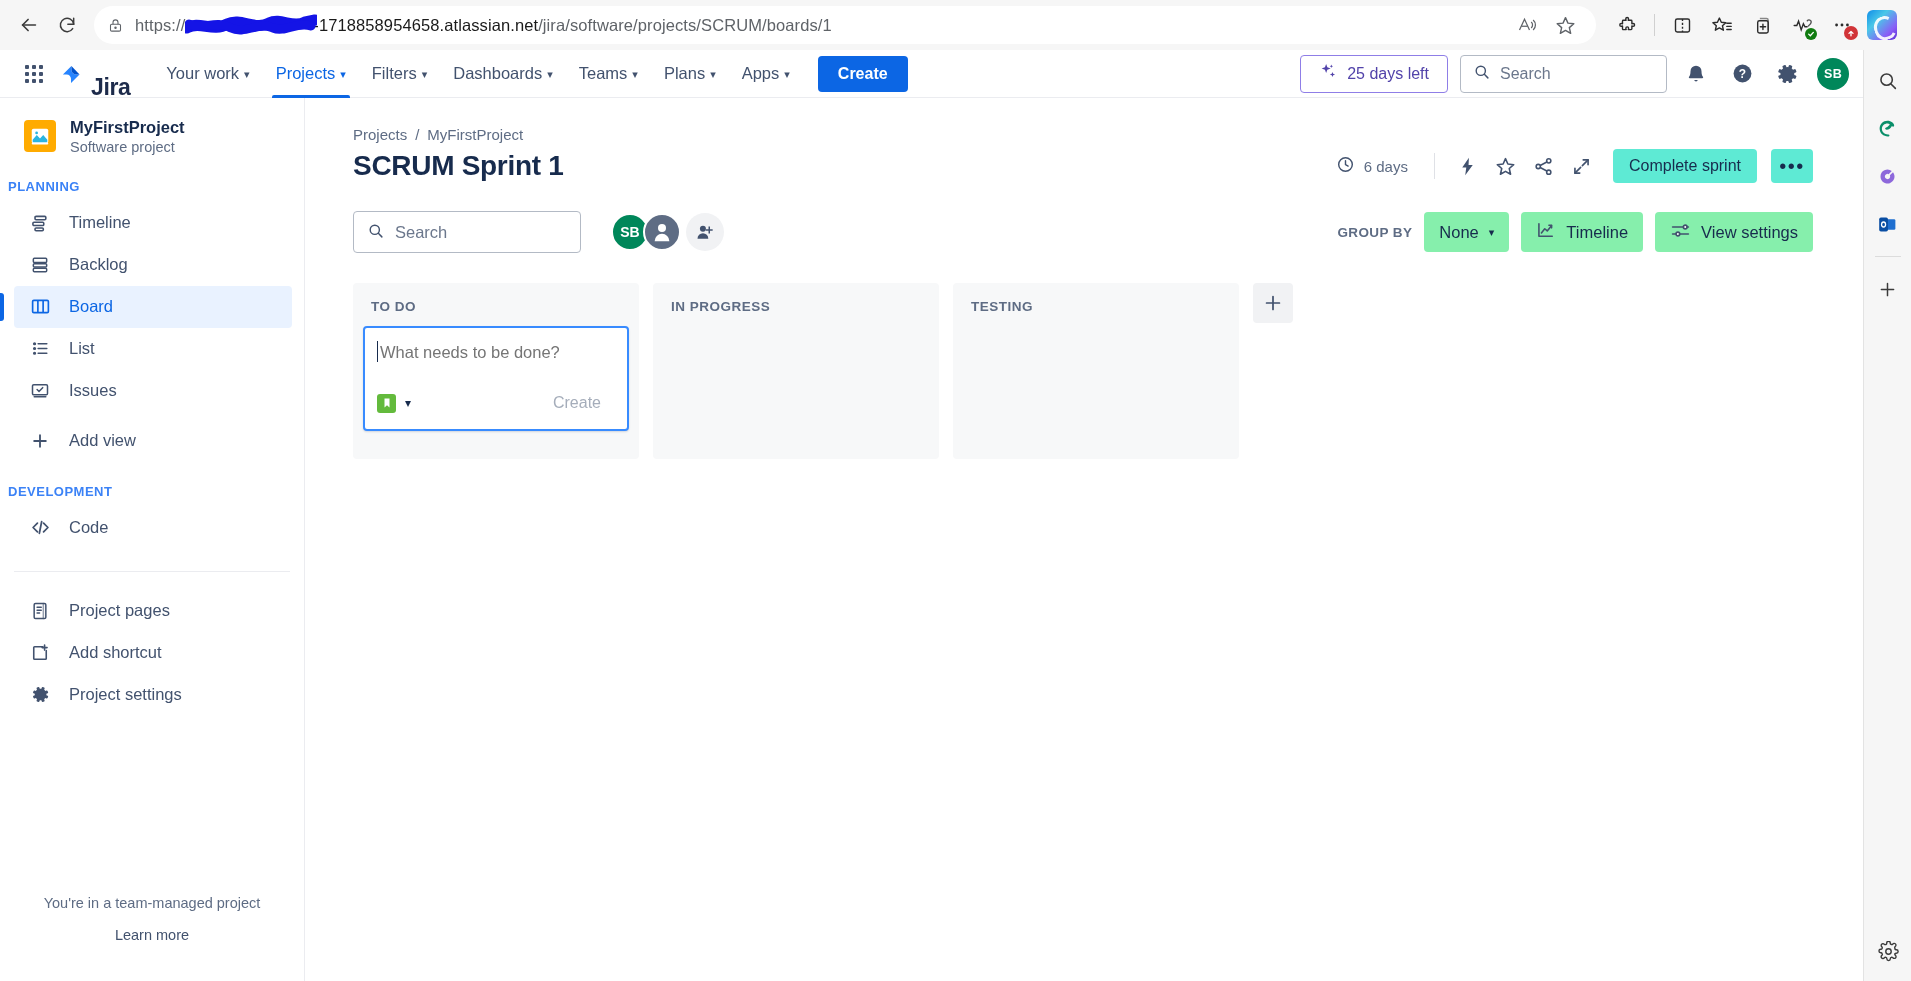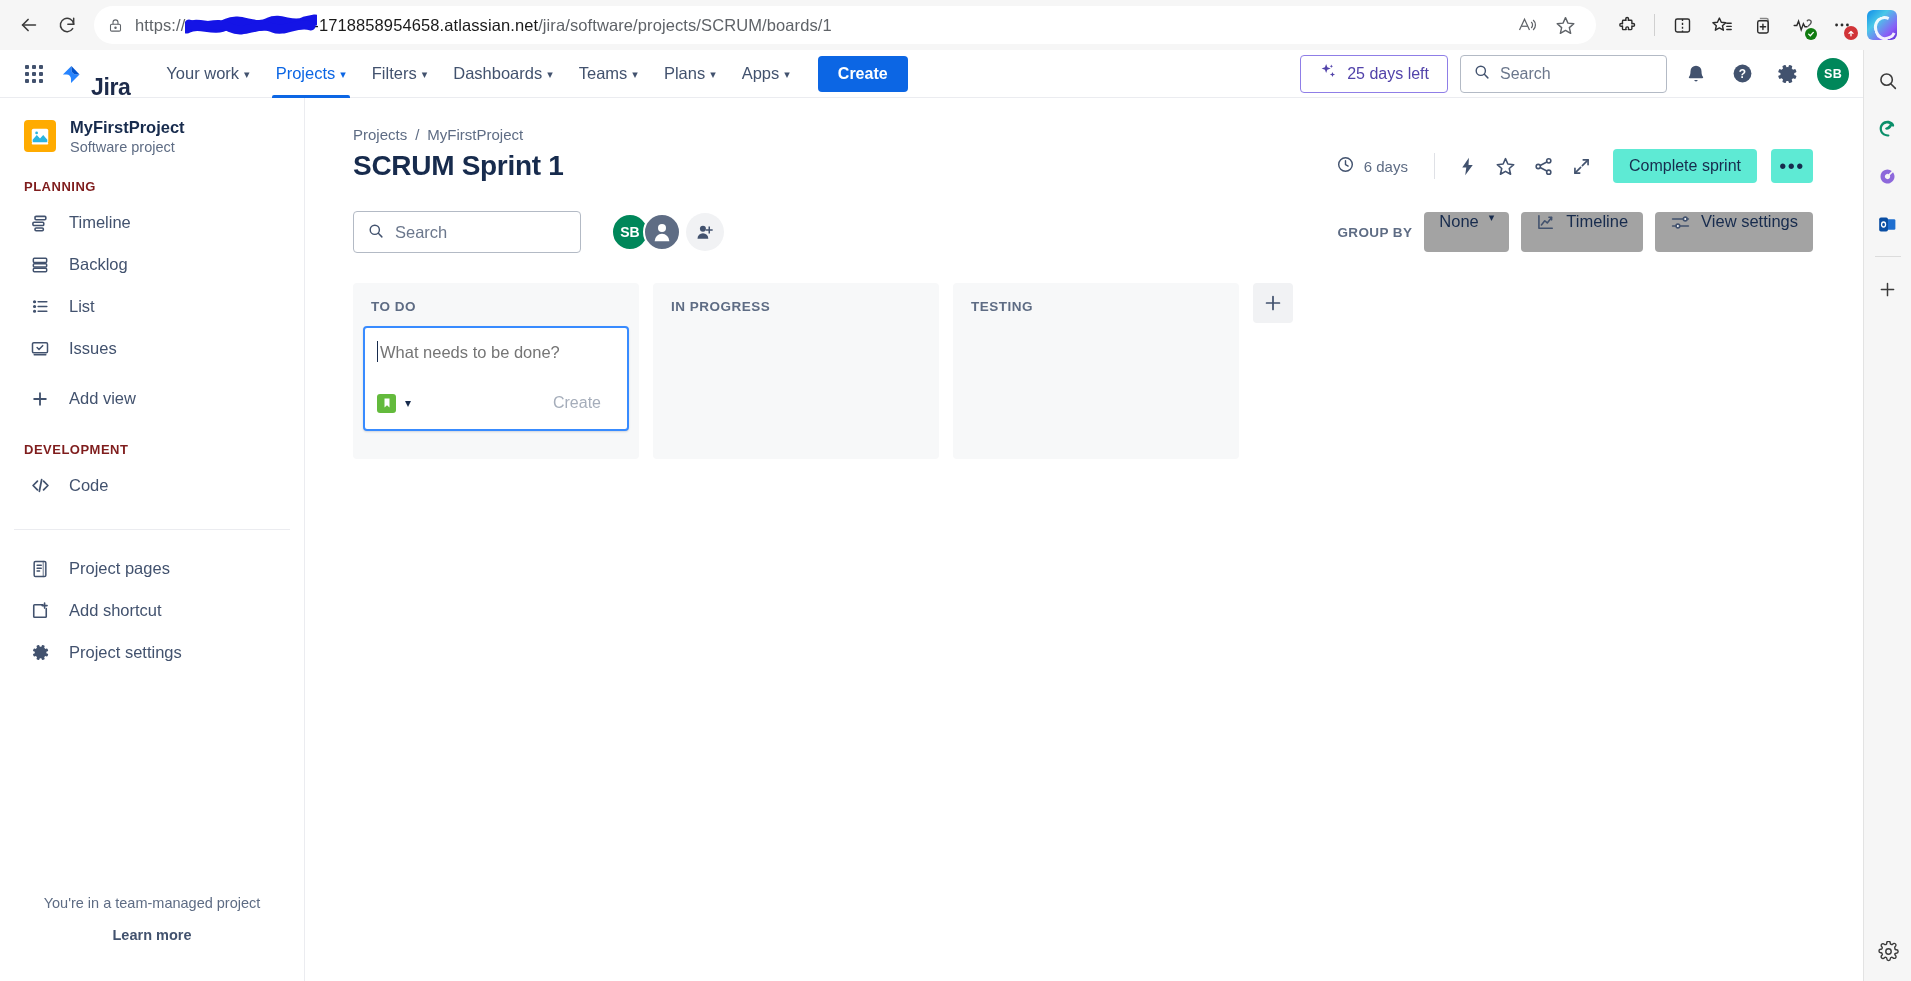--- a/index.html
+++ b/index.html
@@ -173,40 +173,40 @@
   }
   .proj-head { display:flex; align-items:center; gap: 14px; padding: 0 20px 0 24px; margin-bottom: 24px;}
   .proj-avatar {
     width: 32px; height: 32px; border-radius: 4px;
     background: #ffab00; position: relative; flex: none;
     display:flex; align-items:center; justify-content:center;
   }
   .proj-name { font-size: 16.5px; font-weight: 700; color:#172b4d; line-height:1.15; }
   .proj-sub { font-size: 14.5px; color:#5e6c84; margin-top: 2px; }
   .side-label {
-    font-size: 13px; font-weight: 600; color:#7f1d1d;
-    letter-spacing: 0.5px; padding: 0 24px; margin: 4px 0 8px;
+    font-size: 13px; font-weight: 600; color:#3b82f6;
+    letter-spacing: 0.5px; padding: 0 8px; margin: 4px 0 8px;
   }
   .side-item {
     display:flex; align-items:center; gap: 18px;
     height: 42px; margin: 0 12px 0 14px;
     padding-left: 15px; border-radius: 4px;
     font-size: 16.5px; color:#42526e; position: relative;
   }
   .side-item .si-ico { width: 22px; display:flex; align-items:center; justify-content:center; flex:none; color:#42526e; }
   .side-item.sel { background:#e9f2ff; color:#0c66e4; }
   .side-item.sel .si-ico { color:#0c66e4; }
   .side-item.sel::before {
     content:''; position:absolute; left:-14px; top:7px;
     width: 4px; height: 28px; background:#0c66e4; border-radius: 0 3px 3px 0;
   }
   .side-sep { height:1px; background:#ebecf0; margin: 22px 14px 18px; }
   .side-foot { position:absolute; left:0; right:0; bottom: 38px; text-align:center; }
   .side-foot .l1 { font-size: 14.5px; color:#5e6c84; }
-  .side-foot .l2 { font-size: 14.5px; color:#42526e; font-weight: 700; margin-top: 16px; }
+  .side-foot .l2 { font-size: 14.5px; color:#42526e; font-weight: 400; margin-top: 16px; }
 
   
   .main { position: absolute; top: 98px; left: 305px; width: 1558px; height: 883px; background:#fff; padding: 28px 50px 0 48px; }
   .crumbs { display:flex; align-items:center; gap: 8px; font-size: 15px; color:#5e6c84; }
   .crumbs .sep { color:#5e6c84; }
   .title-row { display:flex; align-items:center; margin-top: 6px; }
   .page-title { font-size: 28px; font-weight: 600; color:#172b4d; letter-spacing: -0.3px; }
   .title-actions { margin-left:auto; display:flex; align-items:center; gap: 4px; }
   .days-left { display:flex; align-items:center; gap: 9px; font-size: 15px; color:#5e6c84; margin-right: 10px; }
   .tdiv { width:1px; height:26px; background:#dfe1e6; margin: 0 12px; }
@@ -237,23 +237,23 @@
     display:flex; align-items:center; justify-content:center;
     font-size: 14px; font-weight: 700; color:#fff;
     border: 2px solid #fff;
   }
   .av.sb { background:#00875a; }
   .av.un { background:#5e6c84; margin-left: -6px; }
   .av.add { background:#f1f2f4; color:#42526e; margin-left: 5px; border-color: transparent; }
   .filter-right { margin-left:auto; display:flex; align-items:center; gap: 12px; }
   .groupby-lbl { font-size: 13.5px; color:#5e6c84; letter-spacing: 0.4px; font-weight: 600; }
   .pill-btn {
-    background:#a3a3a3; color:#172b4d;
-    height: 40px; padding: 0 15px; border-radius: 4px;
-    border:none; display:flex; align-items:flex-start; gap: 10px;
+    background:#86efac; color:#172b4d;
+    height: 40px; padding: 16px 15px; border-radius: 4px;
+    border:none; display:flex; align-items:center; gap: 10px;
     font-size: 16.5px;
   }
 
   
   .board { display:flex; gap: 14px; margin-top: 30px; align-items: flex-start; }
   .col {
     width: 286px; background:#f7f8f9; border-radius: 4px;
     padding: 12px 10px 10px; min-height: 176px;
   }
   .col-title {
@@ -554,20 +554,29 @@
   </div>
   <div class="side-item">
     <span class="si-ico">
       <svg width="20" height="20" viewBox="0 0 24 24" fill="none" stroke="currentColor" stroke-width="1.8">
           <rect x="4" y="4" width="16" height="5" rx="1.2"></rect>
           <rect x="4" y="10.5" width="16" height="4" rx="1.2"></rect>
           <rect x="4" y="16" width="16" height="4" rx="1.2"></rect>
         </svg>
     </span>
     <span>Backlog</span>
+  </div>
+  <div class="side-item sel">
+    <span class="si-ico">
+      <svg width="21" height="21" viewBox="0 0 24 24" fill="none" stroke="currentColor" stroke-width="1.9">
+          <rect x="3" y="5" width="18" height="14" rx="1.4"></rect>
+          <path d="M9 5v14M15 5v14"></path>
+        </svg>
+    </span>
+    <span>Board</span>
   </div>
   <div class="side-item">
     <span class="si-ico">
       <svg width="19" height="19" viewBox="0 0 24 24" fill="none" stroke="currentColor" stroke-width="1.9" stroke-linecap="round">
           <path d="M9 6h11M9 12h11M9 18h11"></path>
           <circle cx="4.5" cy="6" r="1.1" fill="currentColor"></circle>
           <circle cx="4.5" cy="12" r="1.1" fill="currentColor"></circle>
           <circle cx="4.5" cy="18" r="1.1" fill="currentColor"></circle>
         </svg>
     </span>

